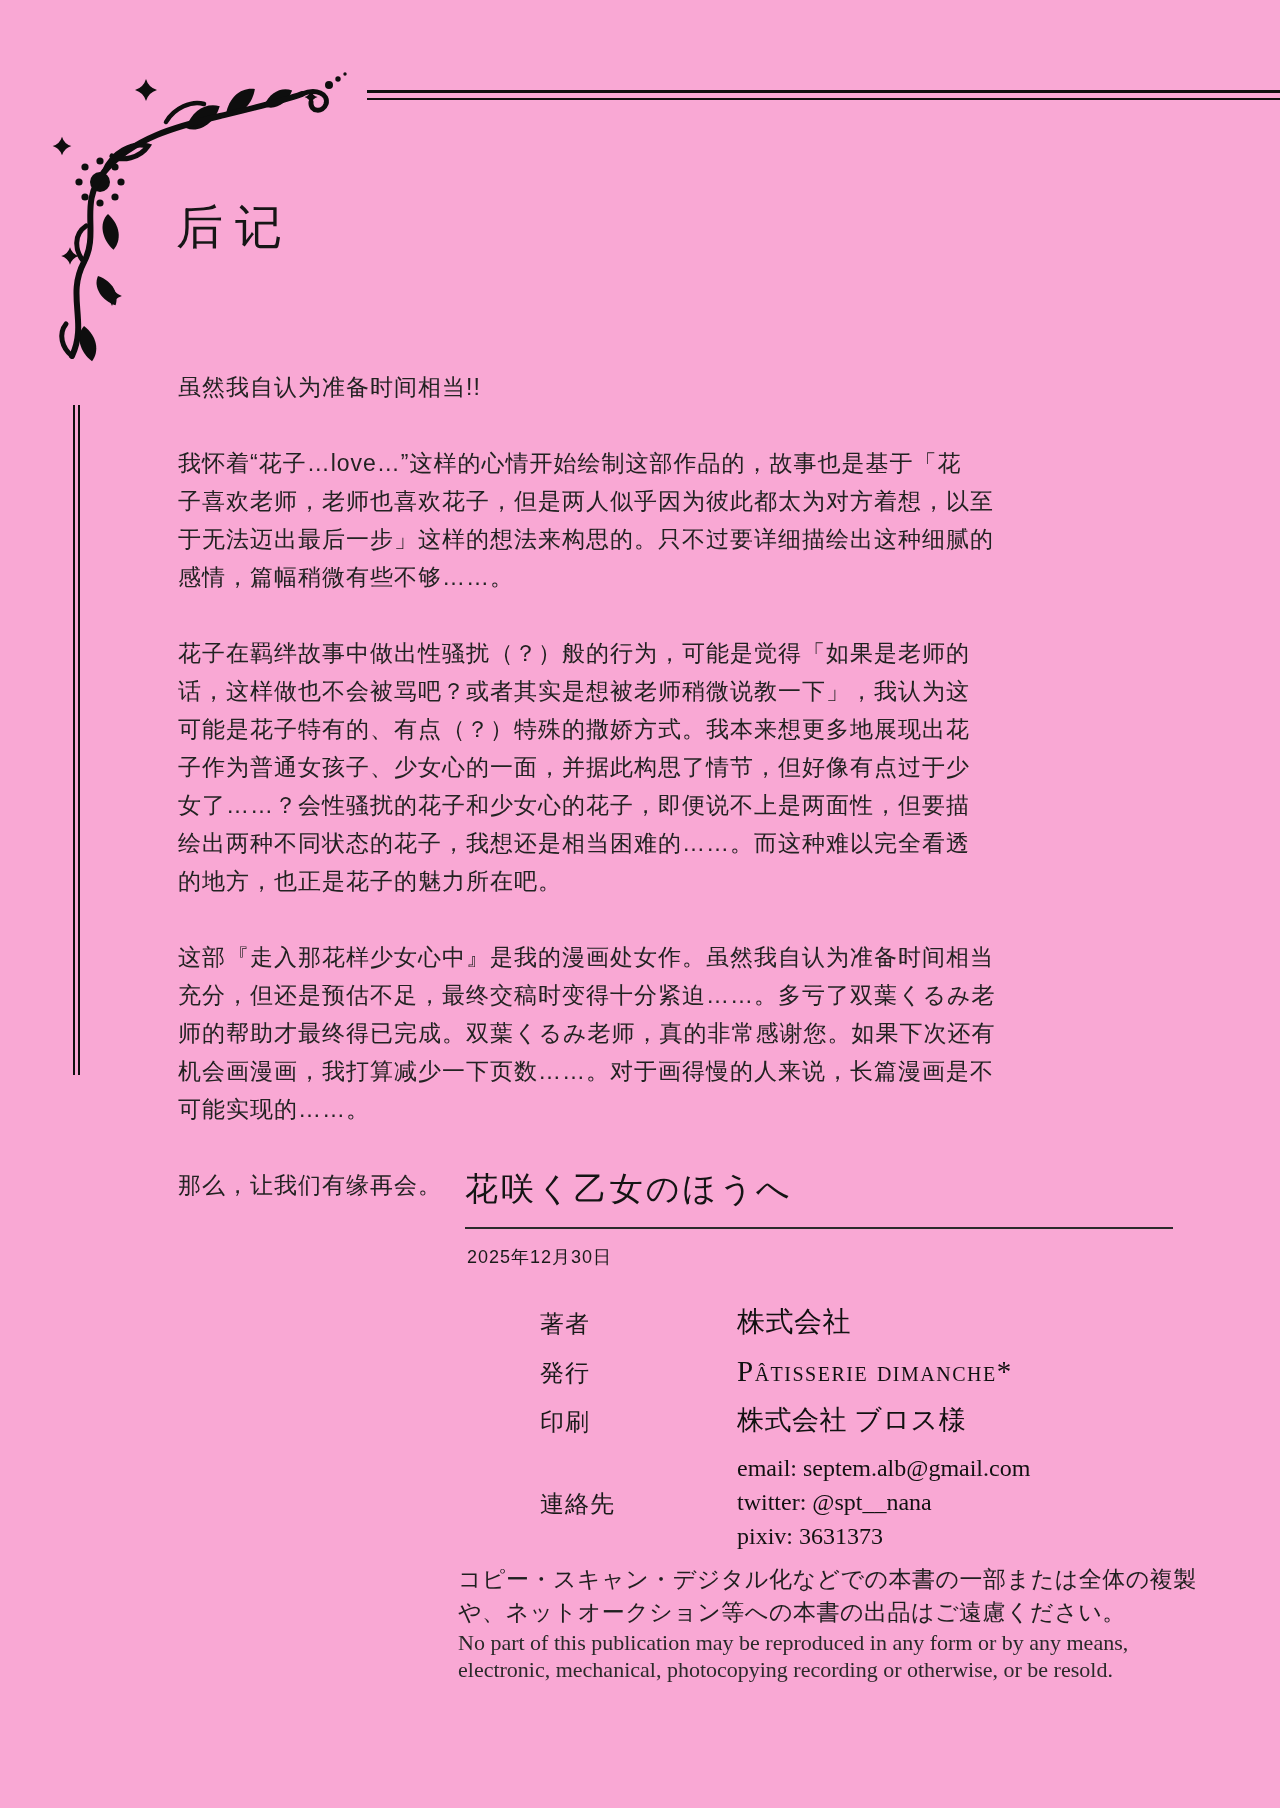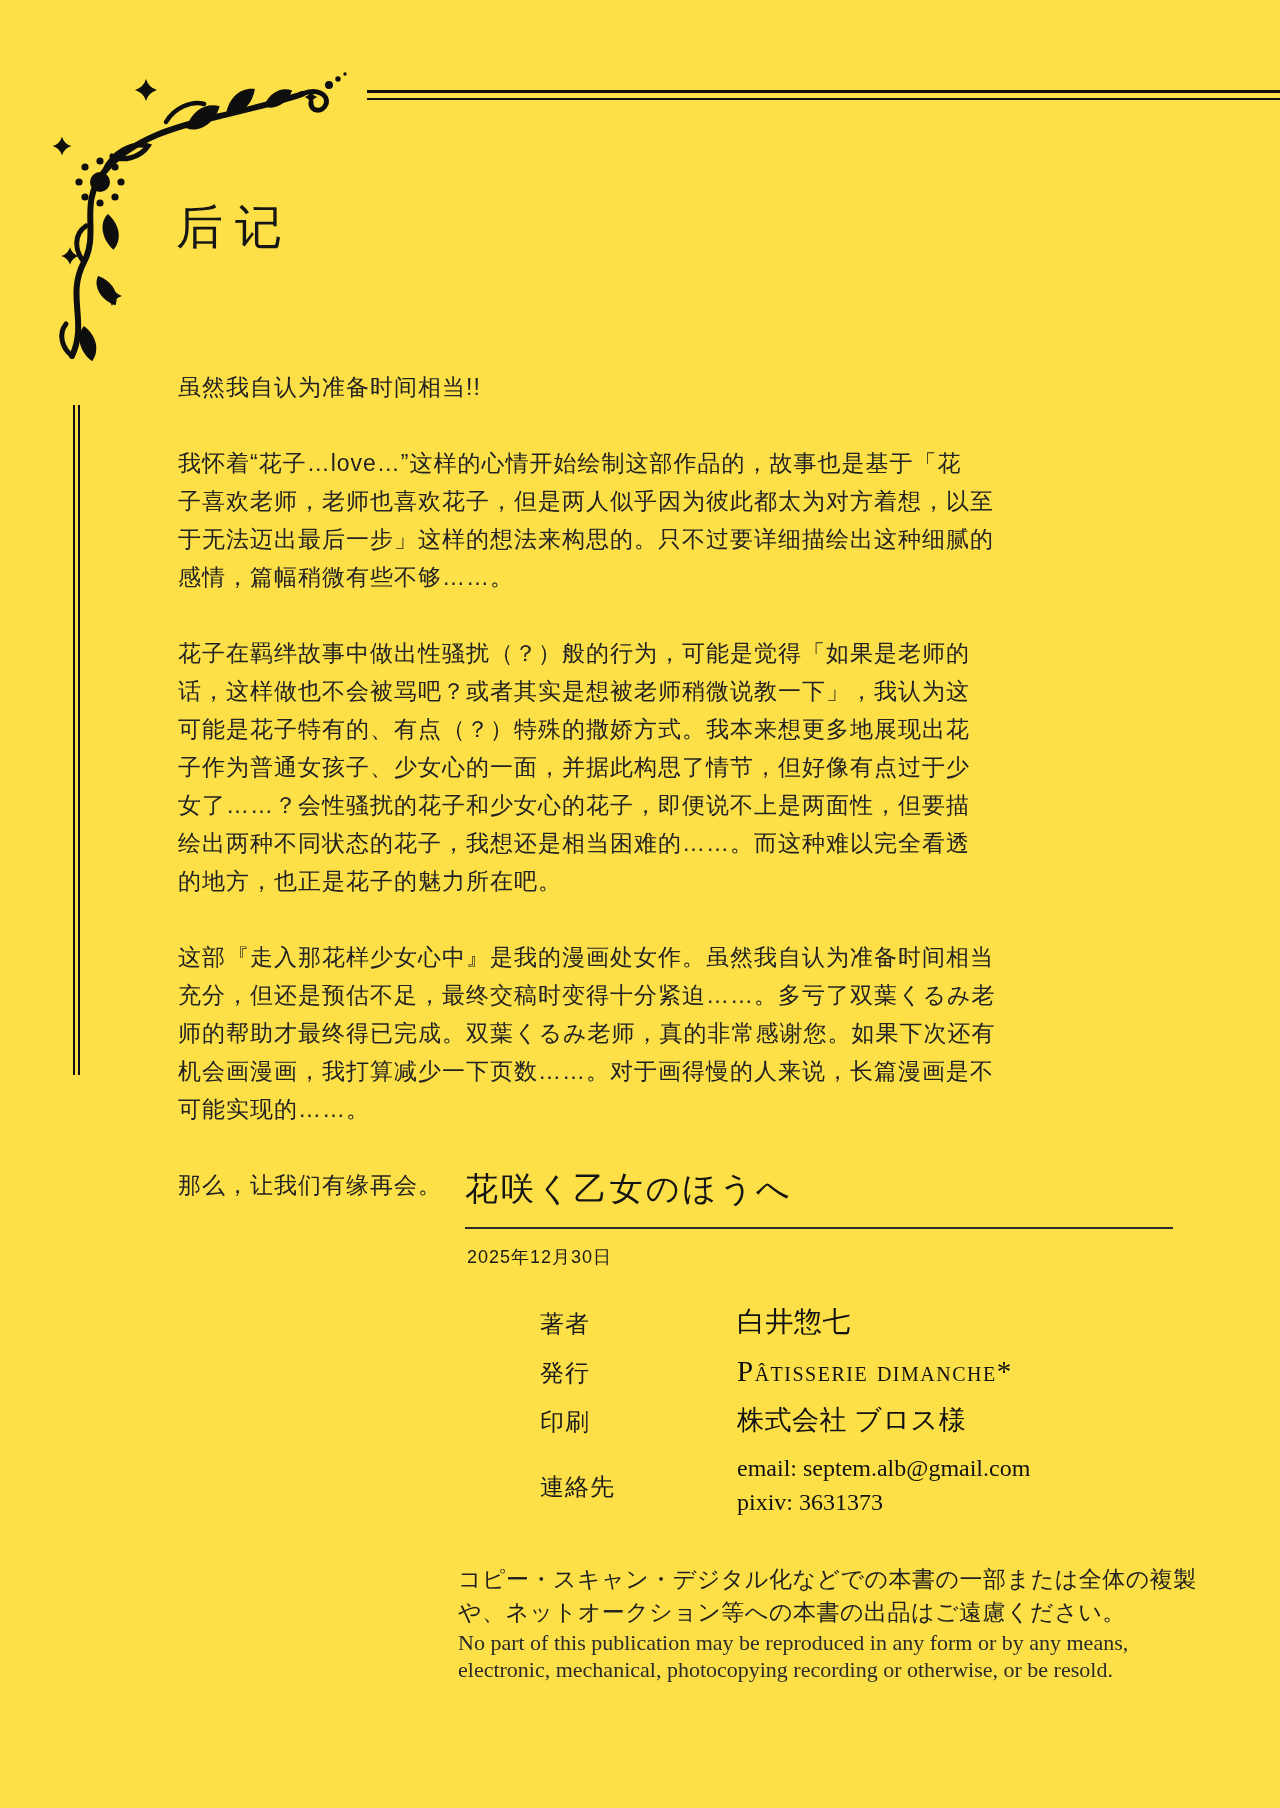--- a/index.html
+++ b/index.html
@@ -1,21 +1,21 @@
 <!DOCTYPE html>
 <html lang="zh"><head>
 <meta charset="utf-8">
 <title>后记</title>
 <style>
   html,body{margin:0;padding:0;background:#e8e8e8;}
   .page{
     position:relative;
     width:1280px;height:1808px;
     margin:0 auto;
-    background:#fde047;
+    background:#f9a8d4;
     overflow:hidden;
     color:#1c1c1c;
     font-family:"Liberation Sans", sans-serif;
   }
   
   .top-rule{
     position:absolute;left:367px;right:0;top:90px;
     height:5px;
     border-top:3px solid #101010;
     border-bottom:2px solid #101010;
@@ -155,34 +155,35 @@
     <p>那么，让我们有缘再会。</p>
   </div>
 
   <div class="colophon-title">花咲く乙女のほうへ</div>
   <div class="colophon-rule"></div>
   <div class="colophon-date">2025年12月30日</div>
 
   <div class="credits">
     <div class="credit-row">
       <span class="credit-label">著者</span>
-      <span class="credit-value">白井惣七</span>
+      <span class="credit-value">株式会社</span>
     </div>
     <div class="credit-row">
       <span class="credit-label">発行</span>
       <span class="credit-value publisher">Pâtisserie dimanche*</span>
     </div>
     <div class="credit-row">
       <span class="credit-label">印刷</span>
       <span class="credit-value printer">株式会社 ブロス様</span>
     </div>
     <div class="credit-row">
       <span class="credit-label">連絡先</span>
       <span class="contact-lines">
         <div>email: septem.alb@gmail.com</div>
+        <div>twitter: @spt__nana</div>
         <div>pixiv: 3631373</div>
       </span>
     </div>
   </div>
 
   <div class="legal-jp">コピー・スキャン・デジタル化などでの本書の一部または全体の複製
 や、ネットオークション等への本書の出品はご遠慮ください。</div>
   <div class="legal-en">No part of this publication may be reproduced in any form or by any means,
 electronic, mechanical, photocopying recording or otherwise, or be resold.</div>
 

